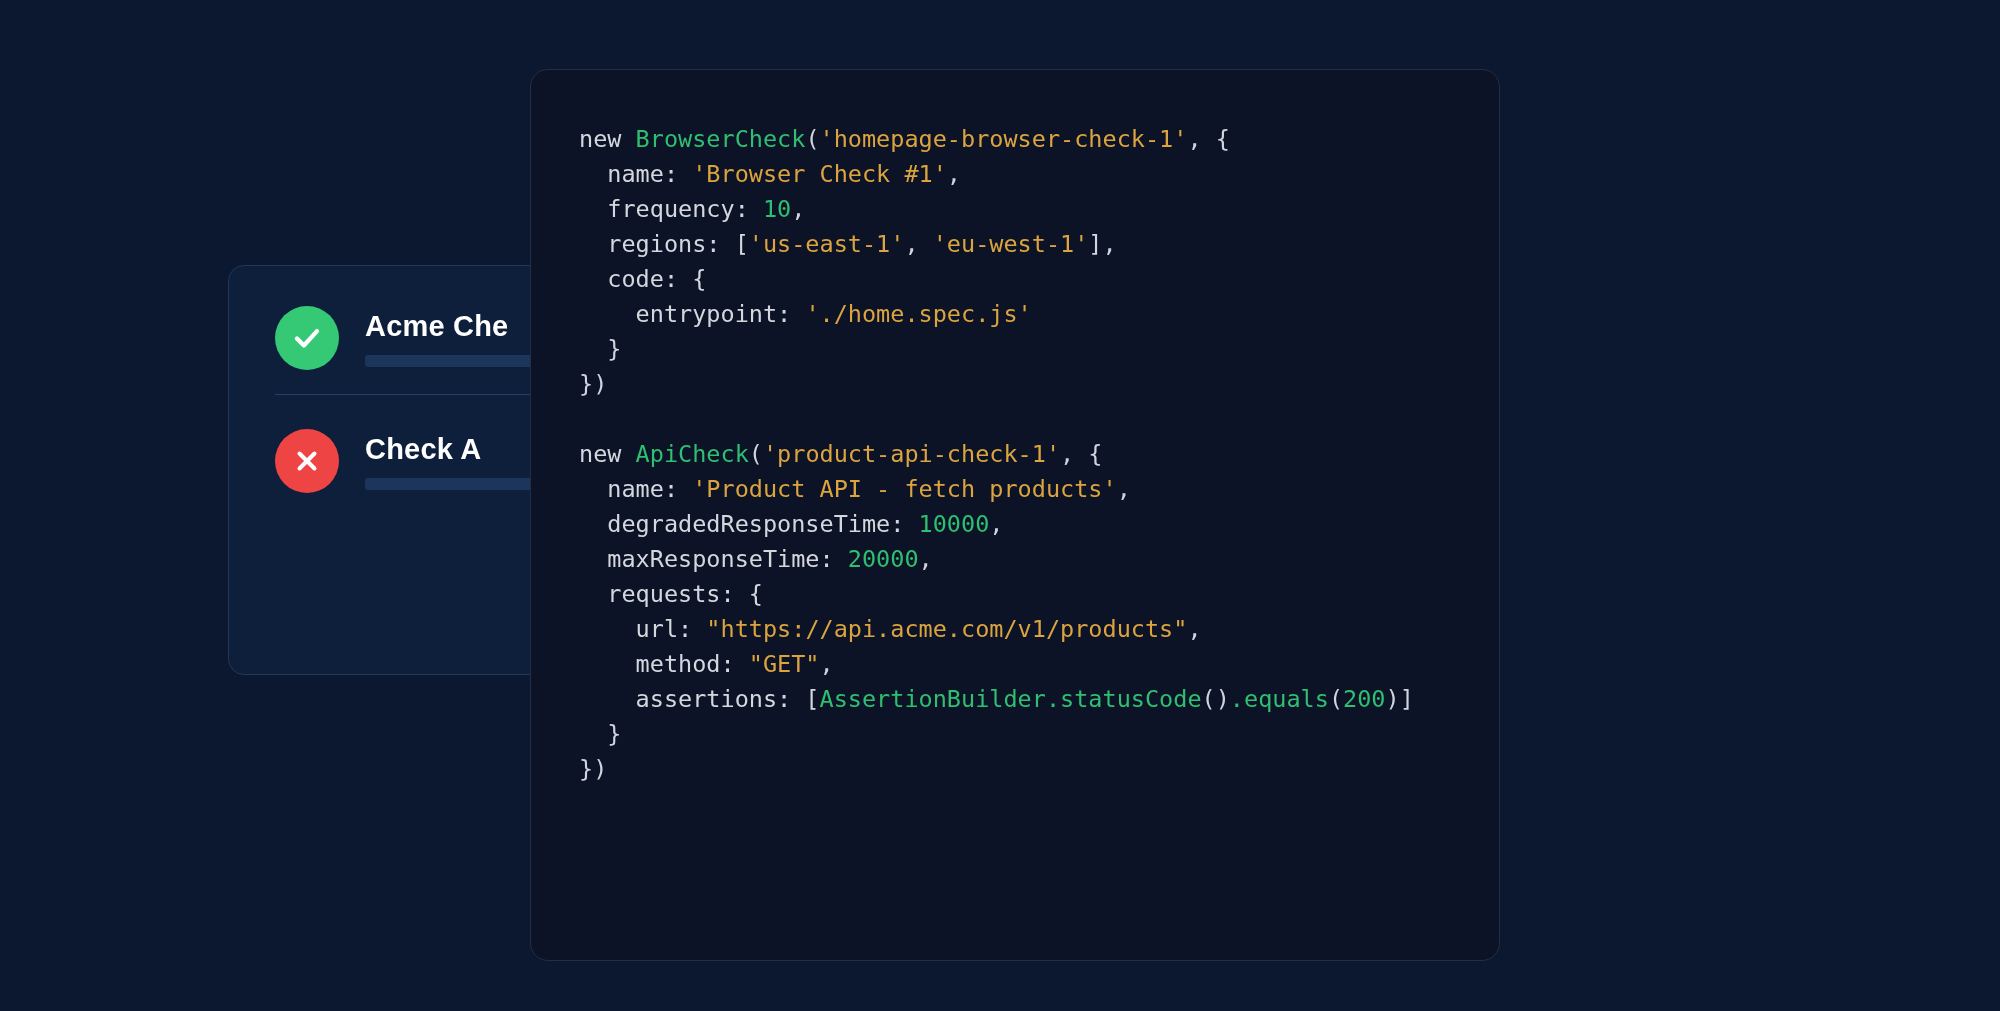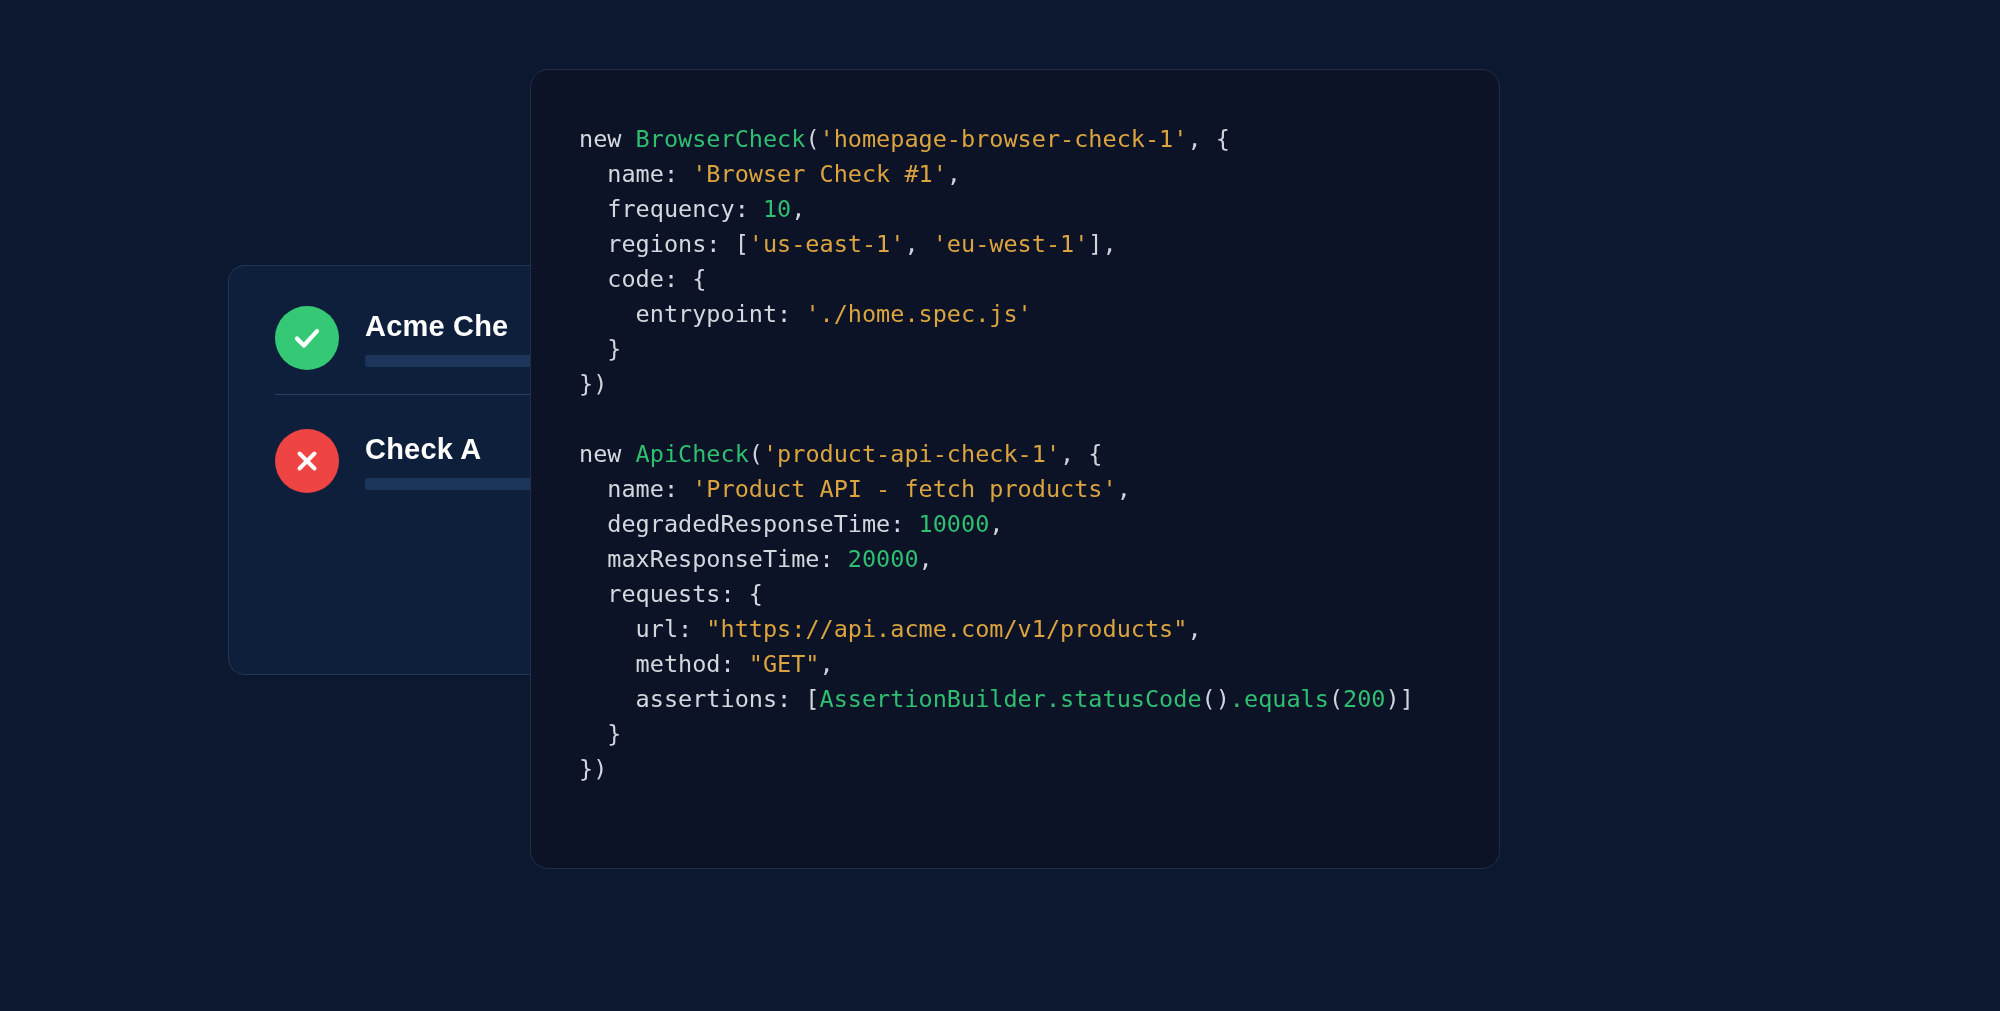--- a/index.html
+++ b/index.html
@@ -60,21 +60,21 @@
   }
   .bar1 { width: 180px; }
   .bar2 { width: 220px; }
 
   
   .code-card {
     position: absolute;
     left: 530px;
     top: 69px;
     width: 970px;
-    height: 800px;
+    height: 892px;
     background: #0c1326;
     border: 1px solid #232e46;
     border-radius: 18px;
     box-sizing: border-box;
     padding: 52px 48px;
     box-shadow: 0 0 0 0 rgba(0,0,0,0);
   }
   pre.code {
     margin: 0;
     font-family: "SFMono-Regular", ui-monospace, "Menlo", "Consolas", monospace;

